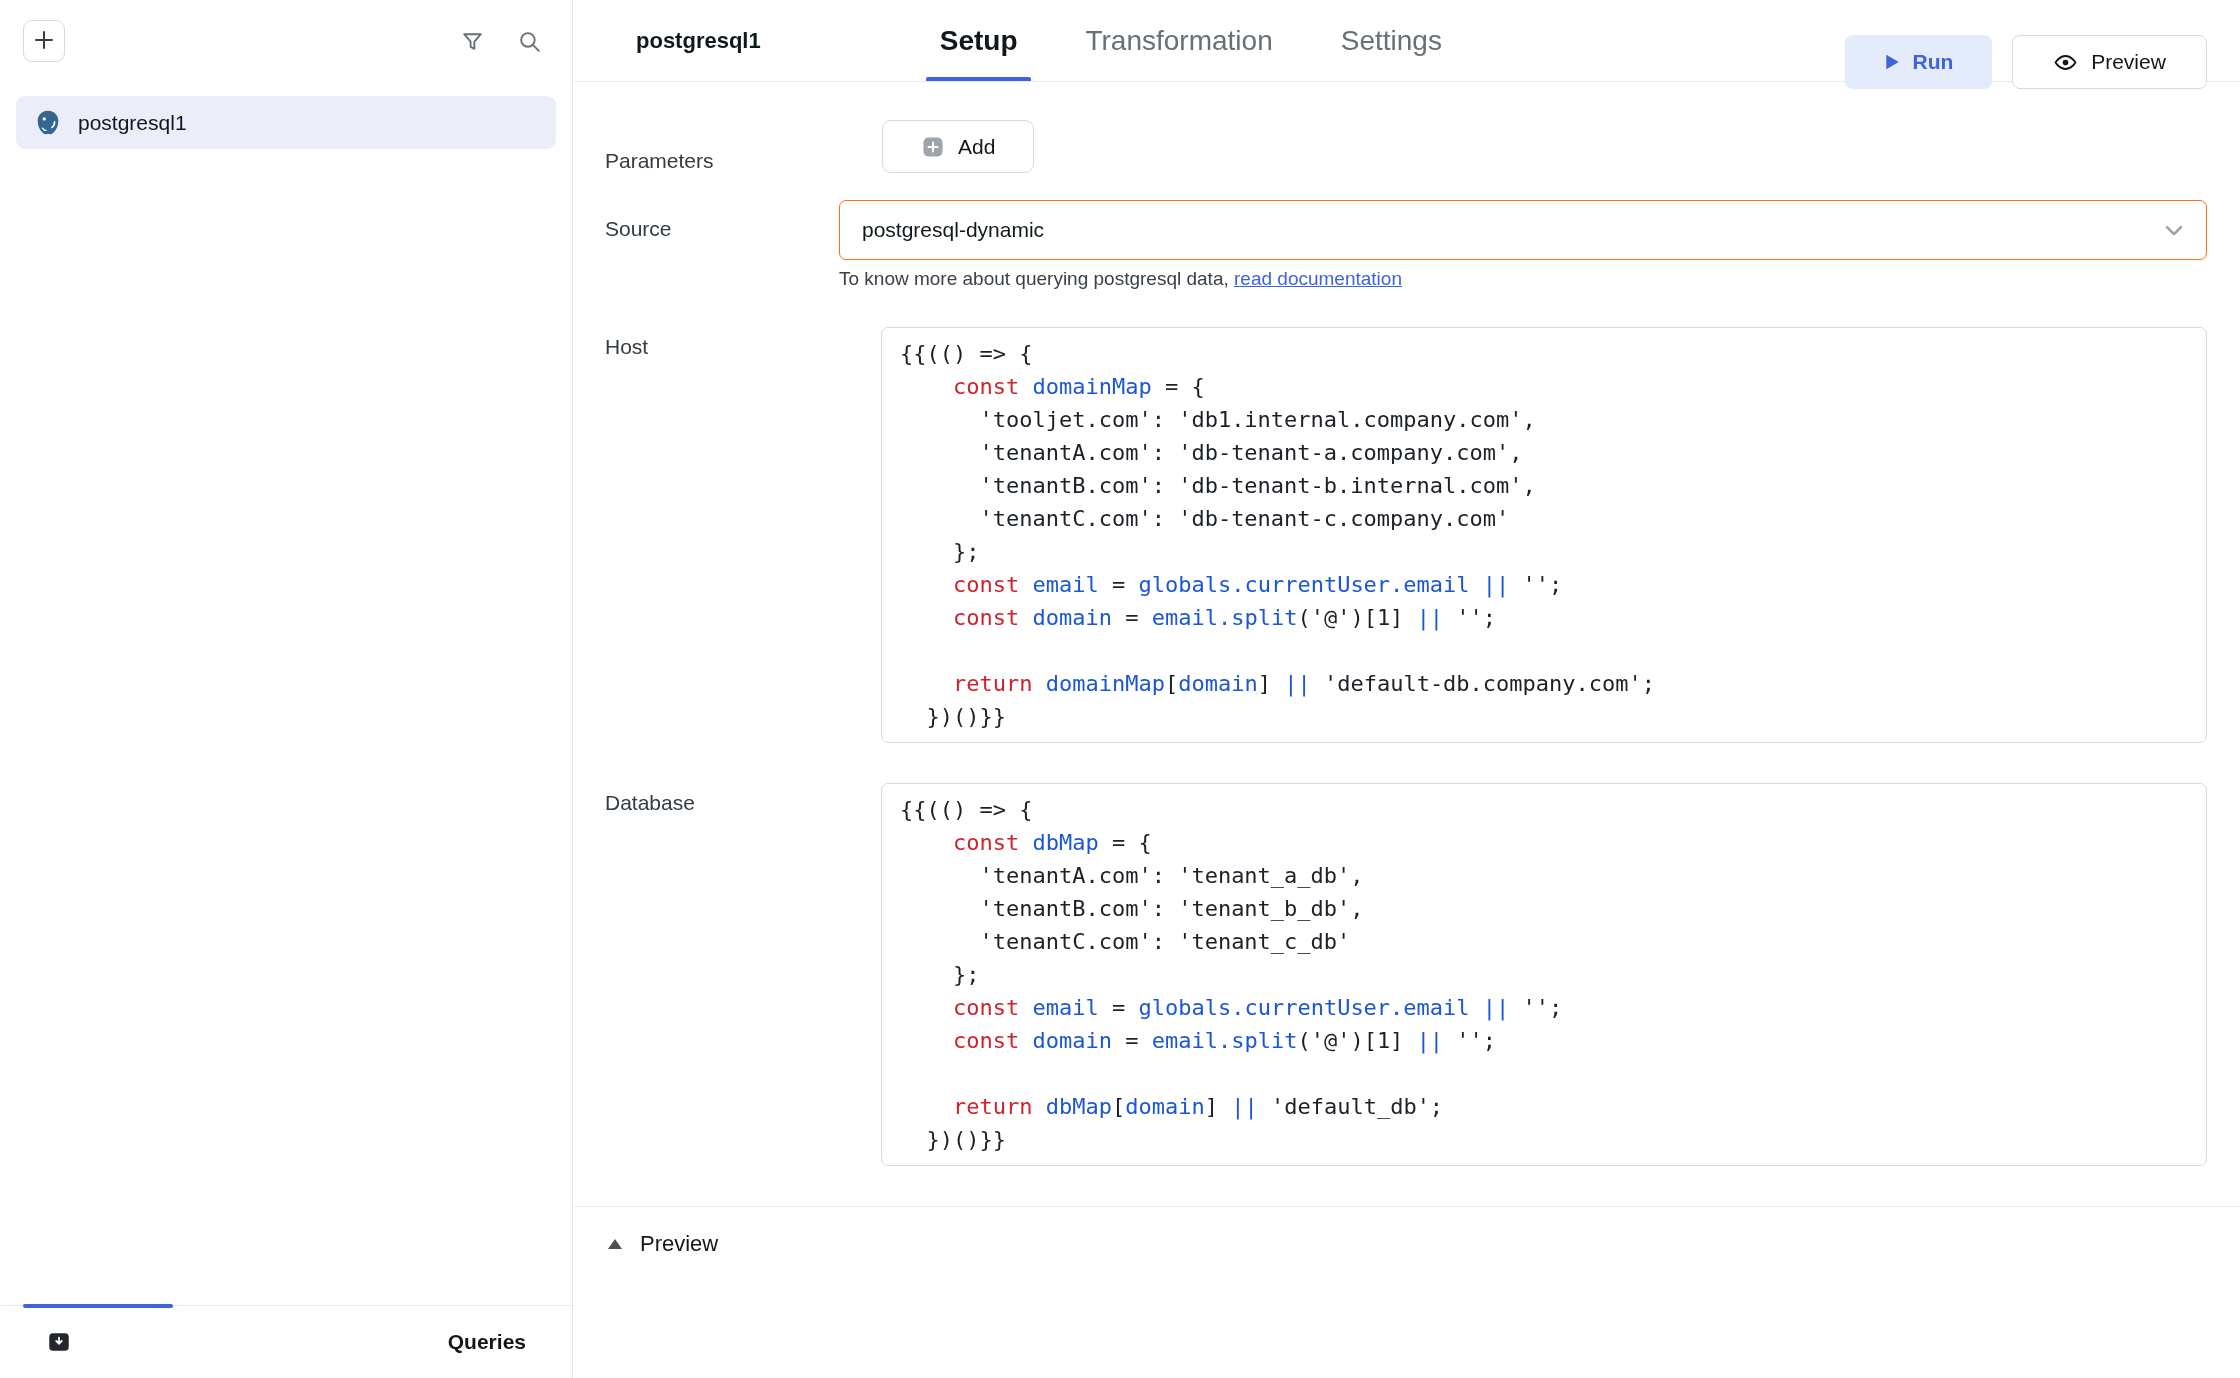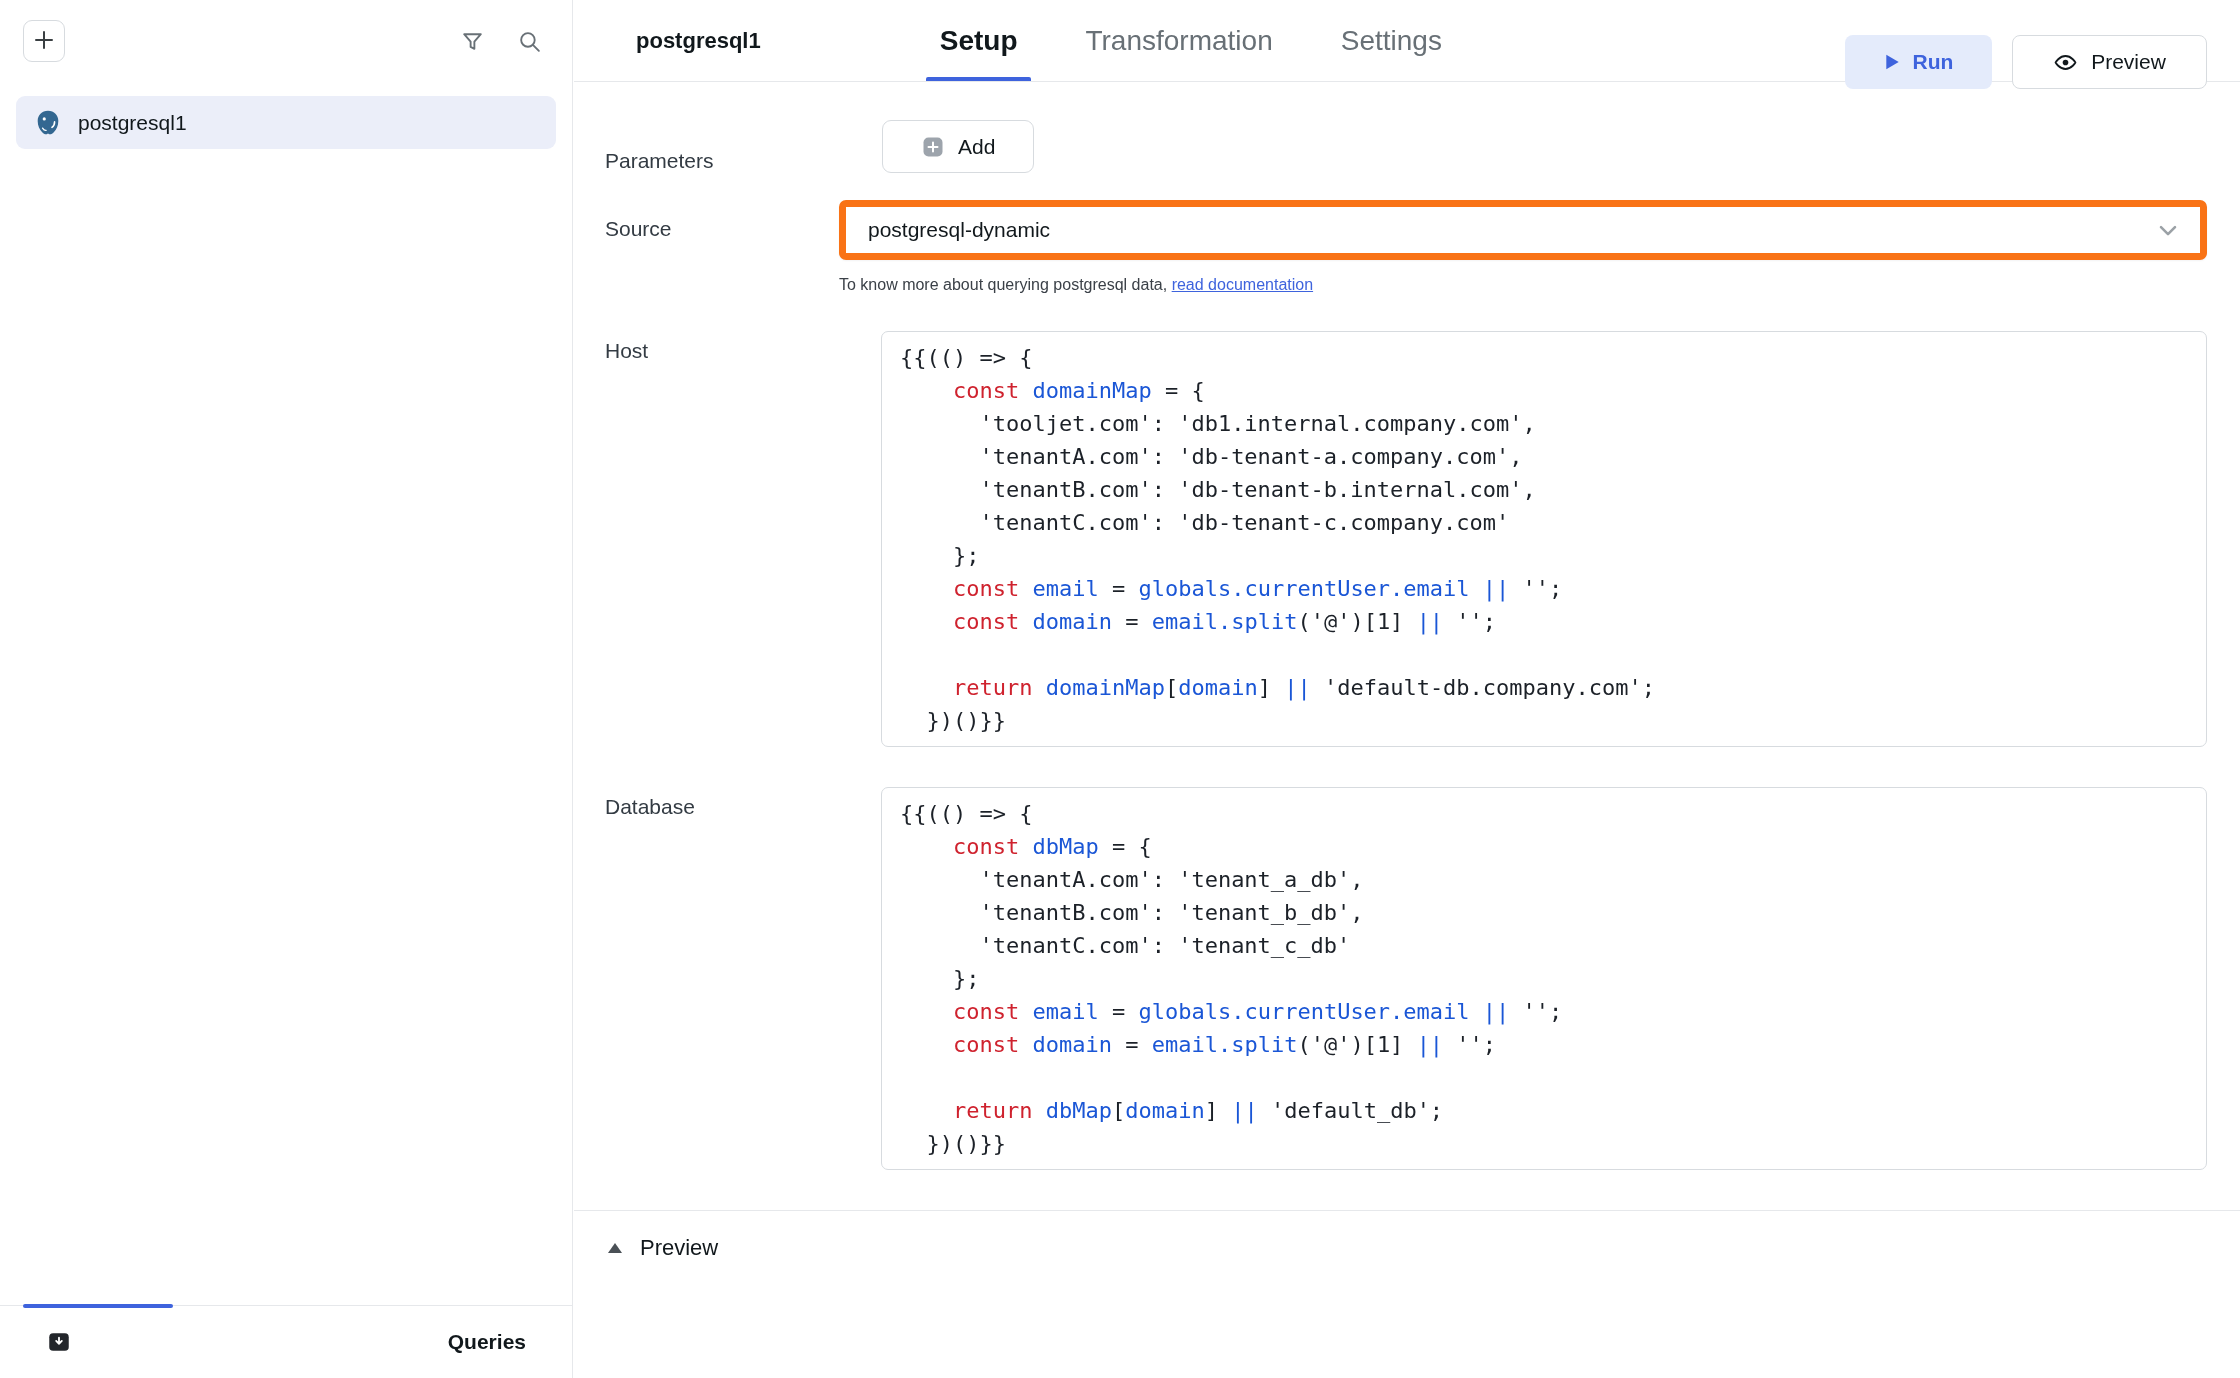--- a/index.html
+++ b/index.html
@@ -54,26 +54,26 @@
   .form-label { width:234px; flex:none; font-size:21px; font-weight:500; color:#333B43; }
   .form-field { flex:1; min-width:0; }
 
   .row-parameters { align-items:flex-end; margin-bottom:27px;gap:43px; }
   .add-param-btn { height:53px; padding:0 38px; background:#fff; border:1px solid #D7DBDF;
     border-radius:9px; display:flex; align-items:center; gap:13px; font-size:21px; font-weight:500;
     color:#11181C; cursor:pointer; font-family:inherit; }
 
   .row-source { margin-bottom:37px; }
   .row-source .form-label { padding-top:17px; }
-  .source-select { position:relative; height:60px; border:7px solid #f97316; border-radius:7px;
+  .source-select { position:relative; height:60px; border:1px solid #f97316; border-radius:7px;
     background:#fff; display:flex; align-items:center; padding:0 60px 0 22px;
     box-shadow:0 1px 2px rgba(16,24,40,.05); cursor:pointer; }
   .source-select-value { font-size:21px; color:#11181C; }
   .source-chevron { position:absolute; right:18px; top:50%; transform:translateY(-50%); display:flex; }
-  .source-help { margin-top:16px; font-size:16px; color:#3B4148; }
+  .source-help { margin-top:8px; font-size:19px; color:#3B4148; }
   .source-help a { color:#3E63DD; text-decoration:underline; cursor:pointer; }
 
   .row-code { margin-bottom:40px;gap:42px; }
   .row-code .form-label { padding-top:8px; }
   .code-editor { border:1px solid #D7DBDF; border-radius:7px; background:#fff;
     padding:9px 20px 9px 18px; font-family:"DejaVu Sans Mono", monospace; font-size:22px;
     line-height:33px; cursor:text; }
   .code-line { white-space:pre; min-height:33px; }
   .tok-p { color:#1C2128; }
   .tok-k { color:#CF222E; }

